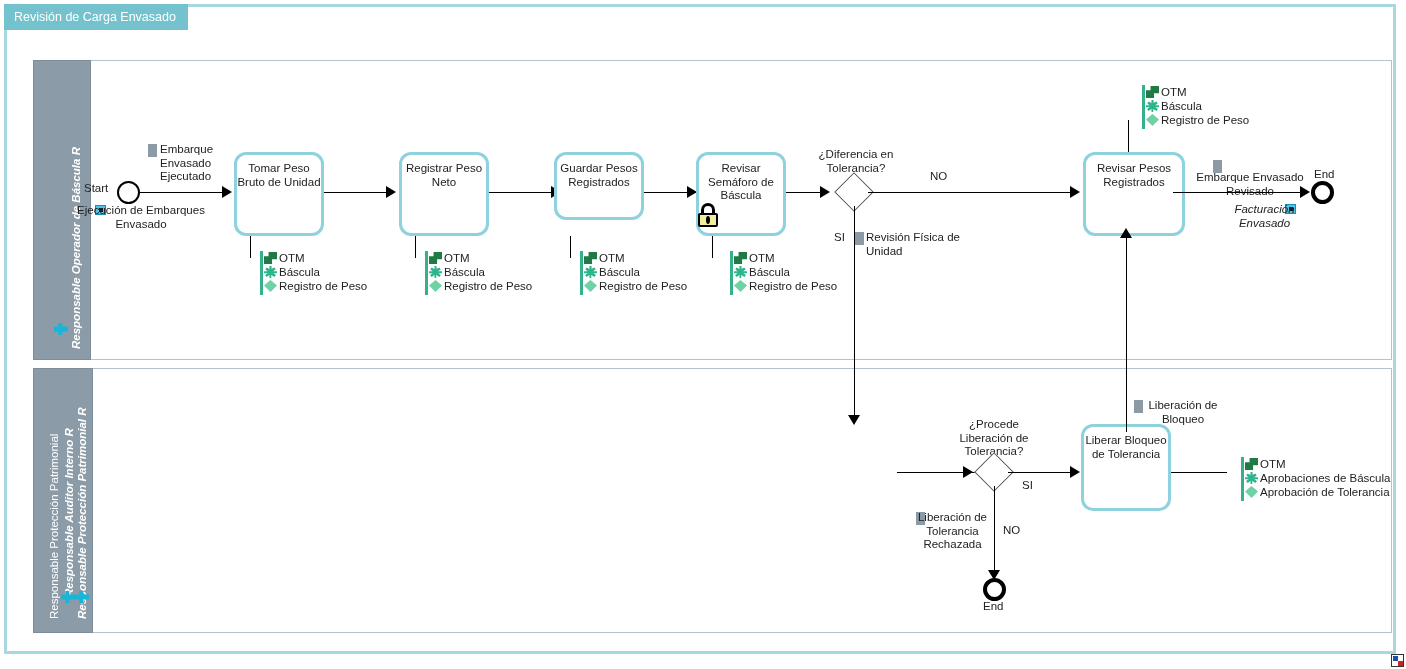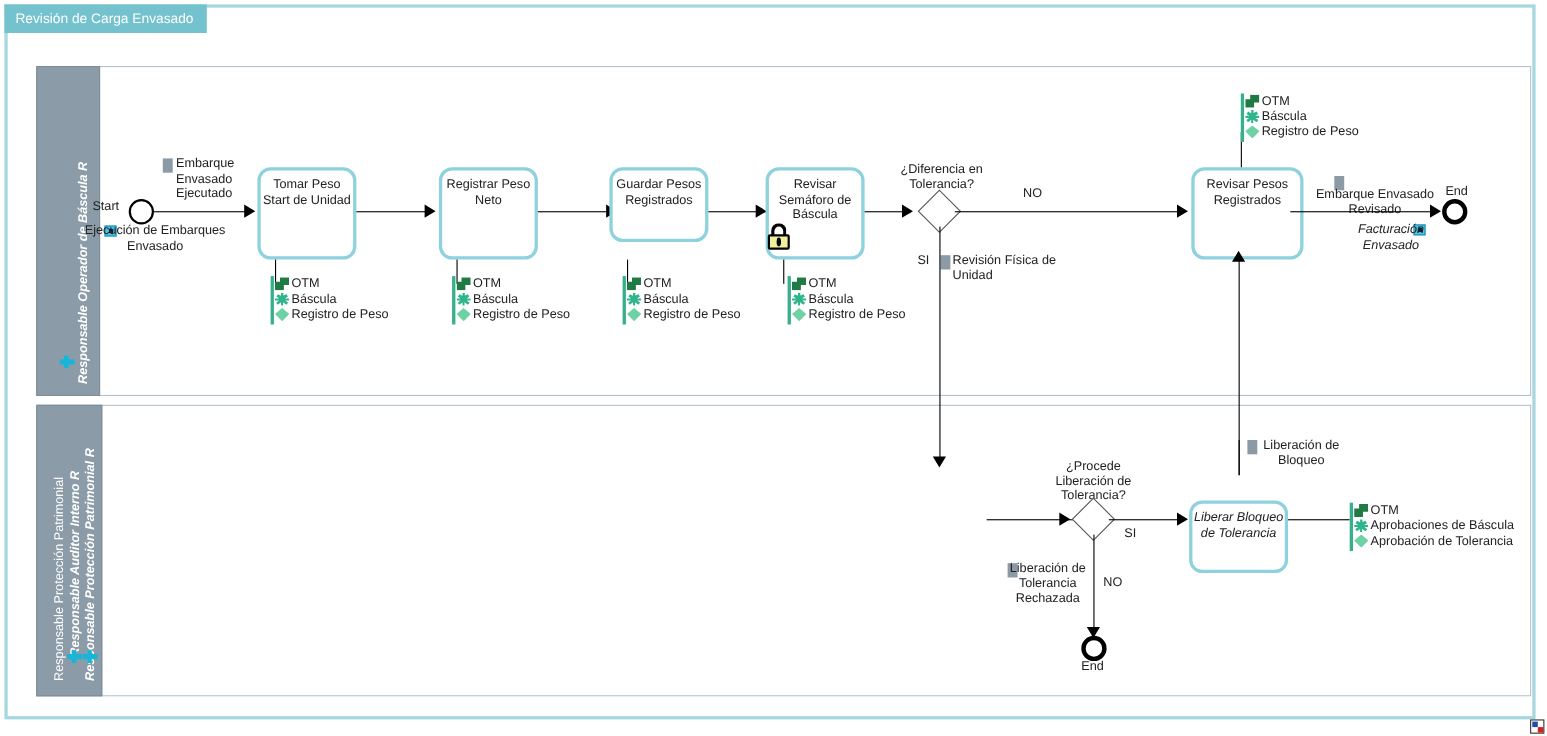--- a/index.html
+++ b/index.html
@@ -45,21 +45,21 @@
 
   
   .docicon{position:absolute;width:9px;height:13px;background:#8c9aa6;}
 
   
   .appicon{position:absolute;width:11px;height:10px;background:#4fc3e8;
     border:1px solid #1a8fb5;box-sizing:border-box;}
   .appicon:after{content:"";position:absolute;left:3px;top:2px;width:4px;height:4px;background:#123;}
 
   
-  .annot{position:absolute;}
+  .annot{position:absolute;margin-left:14px;}
   .annot .bar{position:absolute;left:0;top:0;width:3px;background:#36b08a;}
   .annot .row{position:relative;height:14px;line-height:14px;font-size:11.5px;
     color:#222;white-space:nowrap;padding-left:19px;}
   .annot .ic{position:absolute;left:4px;top:1px;width:13px;height:12px;}
 
   
   .ic-otm{background:#1f7a44;clip-path:polygon(0% 35%,35% 35%,35% 0%,100% 0%,100% 60%,62% 60%,62% 100%,0% 100%);}
   .ic-bascula{background:#2fb58c;clip-path:polygon(42% 0%,58% 0%,58% 22%,80% 12%,90% 30%,70% 44%,100% 44%,100% 60%,72% 60%,92% 76%,80% 92%,56% 74%,56% 100%,42% 100%,42% 74%,20% 92%,8% 76%,28% 60%,0% 60%,0% 44%,28% 44%,10% 30%,20% 12%,42% 24%);}
   .ic-reg{background:#6ed2a5;clip-path:polygon(50% 0%,100% 45%,50% 100%,0% 45%);}
 
@@ -115,21 +115,21 @@
   <div class="lbl" style="left:84px;top:182px;">Start</div>
   <div class="event start" style="left:117px;top:181px;width:23px;height:23px;"></div>
   <div class="docicon" style="left:148px;top:144px;"></div>
   <div class="lbl wrap" style="left:160px;top:143px;width:80px;text-align:left;">Embarque Envasado Ejecutado</div>
   <div class="appicon" style="left:95px;top:205px;"></div>
   <div class="lbl wrap" style="left:76px;top:204px;width:130px;">Ejecución de Embarques Envasado</div>
 
   <div class="ln lnh" style="left:140px;top:192px;width:84px;"></div>
   <div class="arrow r" style="left:222px;top:186px;"></div>
 
-  <div class="task" style="left:234px;top:152px;width:90px;height:84px;">Tomar Peso Start de Unidad</div>
+  <div class="task" style="left:234px;top:152px;width:90px;height:84px;">Tomar Peso Bruto de Unidad</div>
   <div class="ln lnv" style="left:250px;top:236px;height:22px;"></div>
   <div class="annot" style="left:246px;top:251px;width:180px;">
     <div class="bar" style="height:44px;"></div>
     <div class="row"><span class="ic ic-otm"></span><span>OTM</span></div>
     <div class="row"><span class="ic ic-bascula"></span><span>Báscula</span></div>
     <div class="row"><span class="ic ic-reg"></span><span>Registro de Peso</span></div>
   </div>
 
   <div class="ln lnh" style="left:324px;top:192px;width:63px;"></div>
   <div class="arrow r" style="left:386px;top:186px;"></div>
@@ -218,21 +218,21 @@
   <div class="arrow r" style="left:1070px;top:466px;"></div>
 
   <div class="lbl" style="left:1003px;top:524px;">NO</div>
   <div class="docicon" style="left:916px;top:512px;"></div>
   <div class="lbl wrap" style="left:905px;top:511px;width:95px;">Liberación de Tolerancia Rechazada</div>
   <div class="ln lnv" style="left:994px;top:486px;height:90px;"></div>
   <div class="arrow d" style="left:988px;top:570px;"></div>
   <div class="event end" style="left:983px;top:578px;width:23px;height:23px;"></div>
   <div class="lbl" style="left:983px;top:600px;">End</div>
 
-  <div class="task" style="left:1081px;top:455px;width:90px;height:66px;font-style:italic;">Liberar Bloqueo de Tolerancia</div>
+  <div class="task" style="left:1081px;top:424px;width:90px;height:87px;">Liberar Bloqueo de Tolerancia</div>
   <div class="ln lnv" style="left:1126px;top:400px;height:32px;"></div>
   <div class="docicon" style="left:1134px;top:400px;"></div>
   <div class="lbl wrap" style="left:1128px;top:399px;width:110px;">Liberación de Bloqueo</div>
 
   <div class="ln lnh" style="left:1171px;top:472px;width:56px;"></div>
   <div class="annot" style="left:1227px;top:457px;width:190px;">
     <div class="bar" style="height:44px;"></div>
     <div class="row"><span class="ic ic-otm"></span><span>OTM</span></div>
     <div class="row"><span class="ic ic-bascula"></span><span>Aprobaciones de Báscula</span></div>
     <div class="row"><span class="ic ic-reg"></span><span>Aprobación de Tolerancia</span></div>

